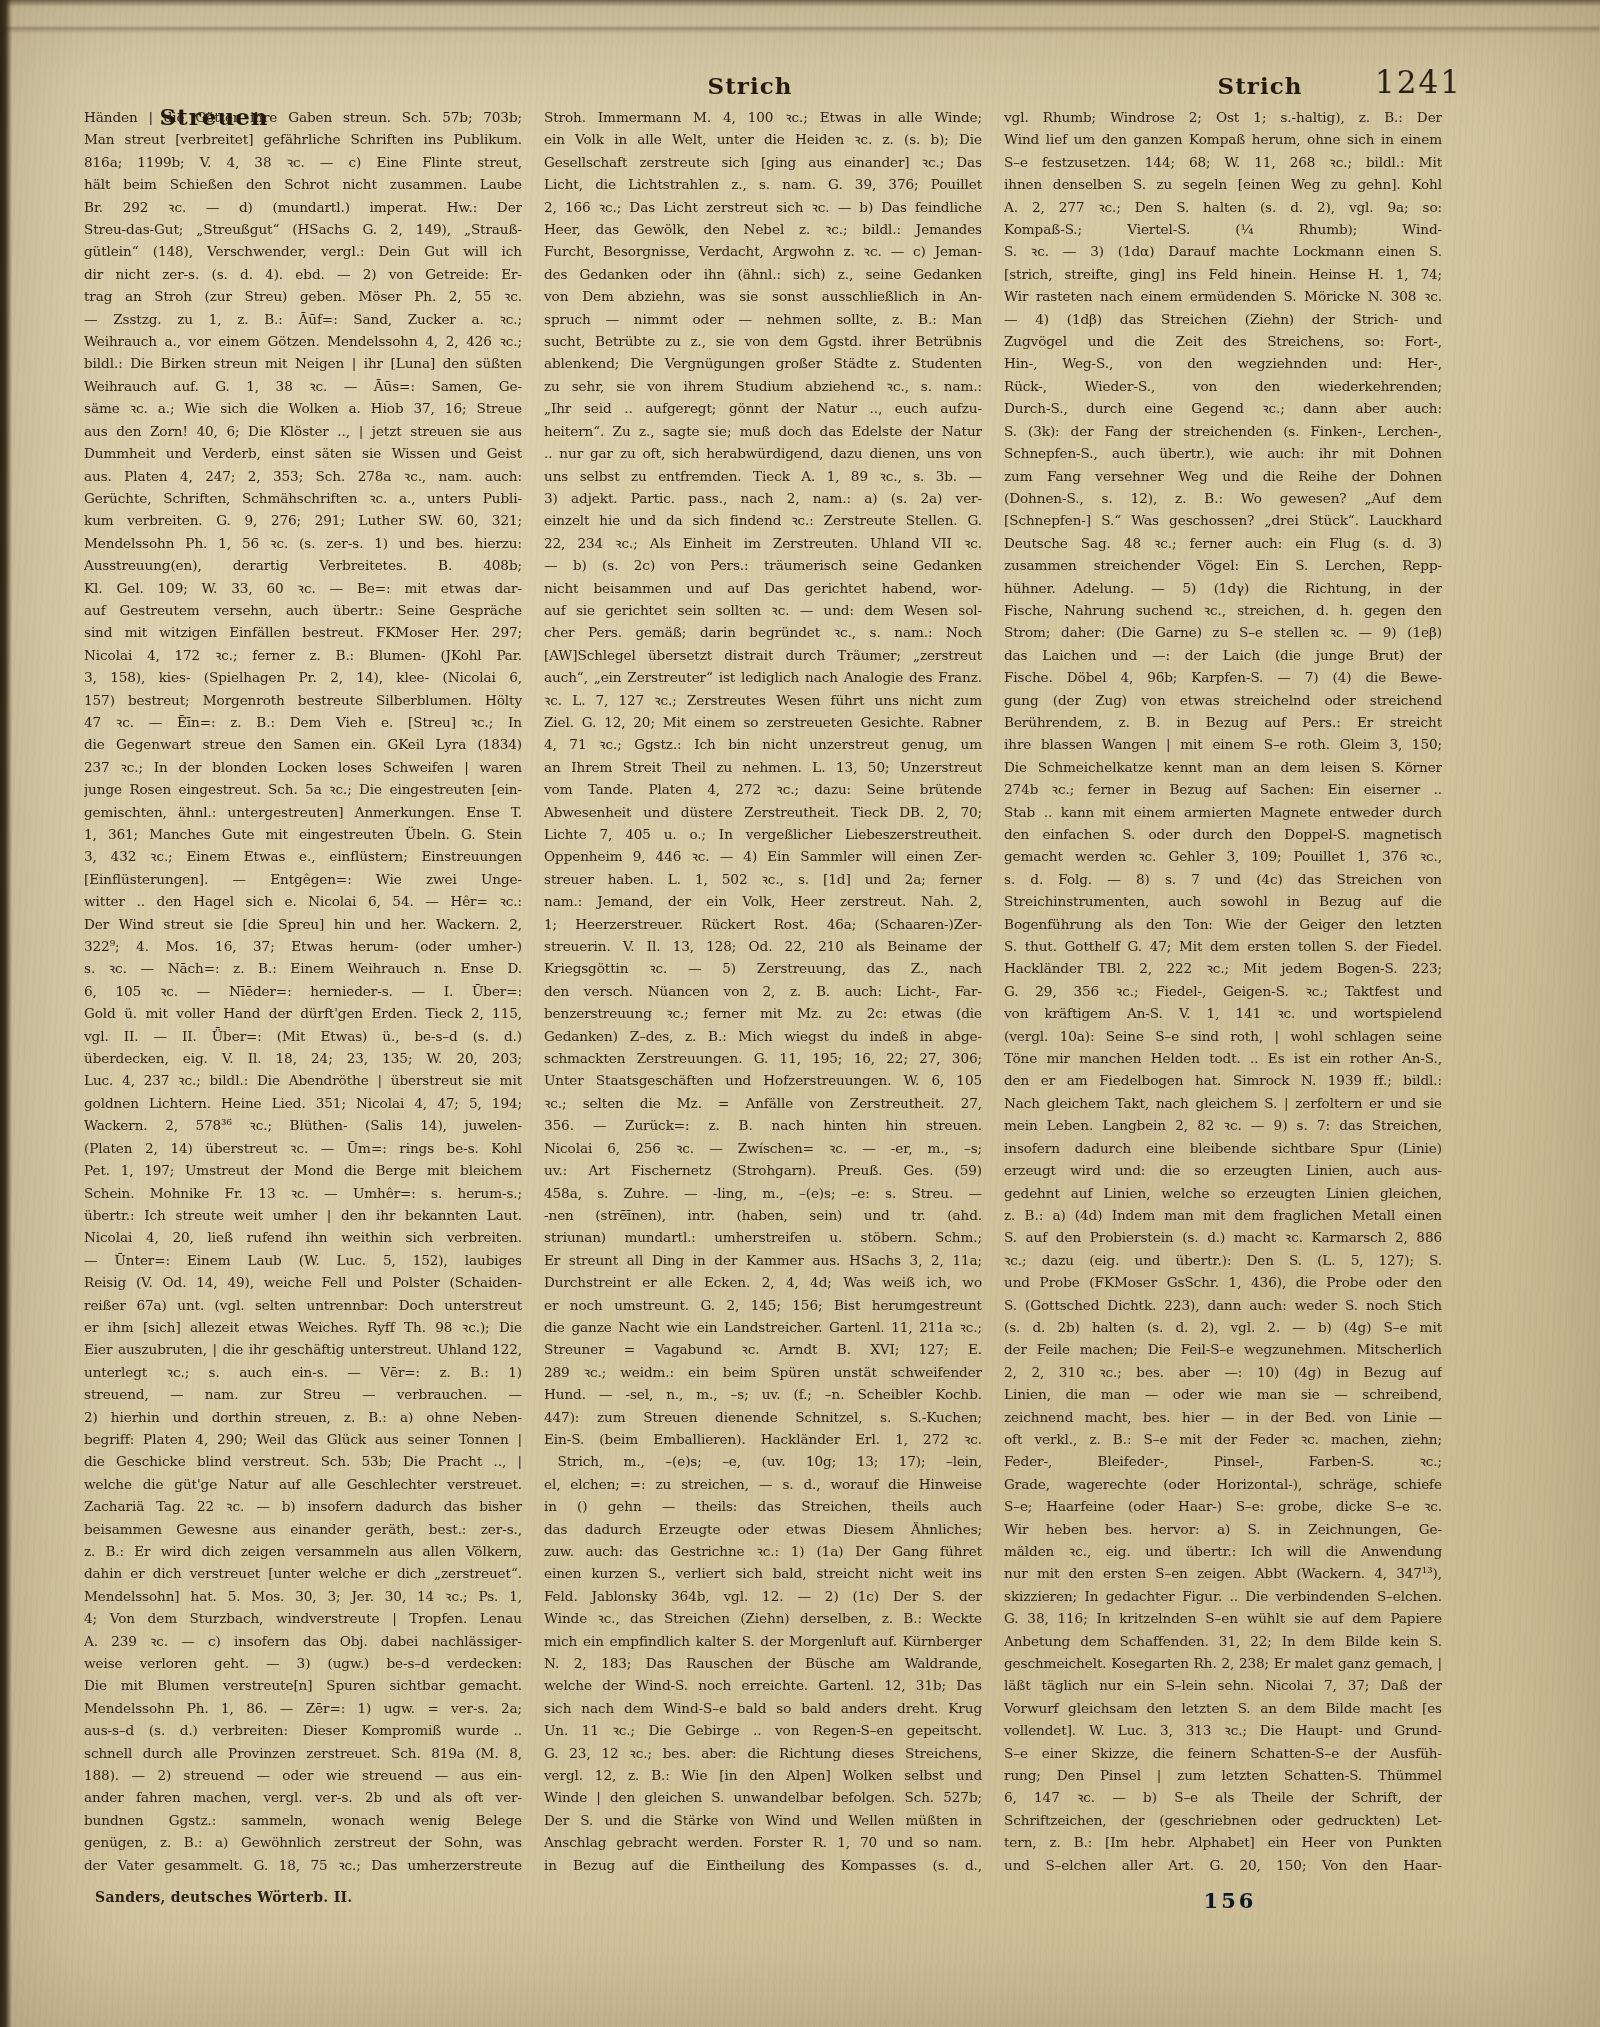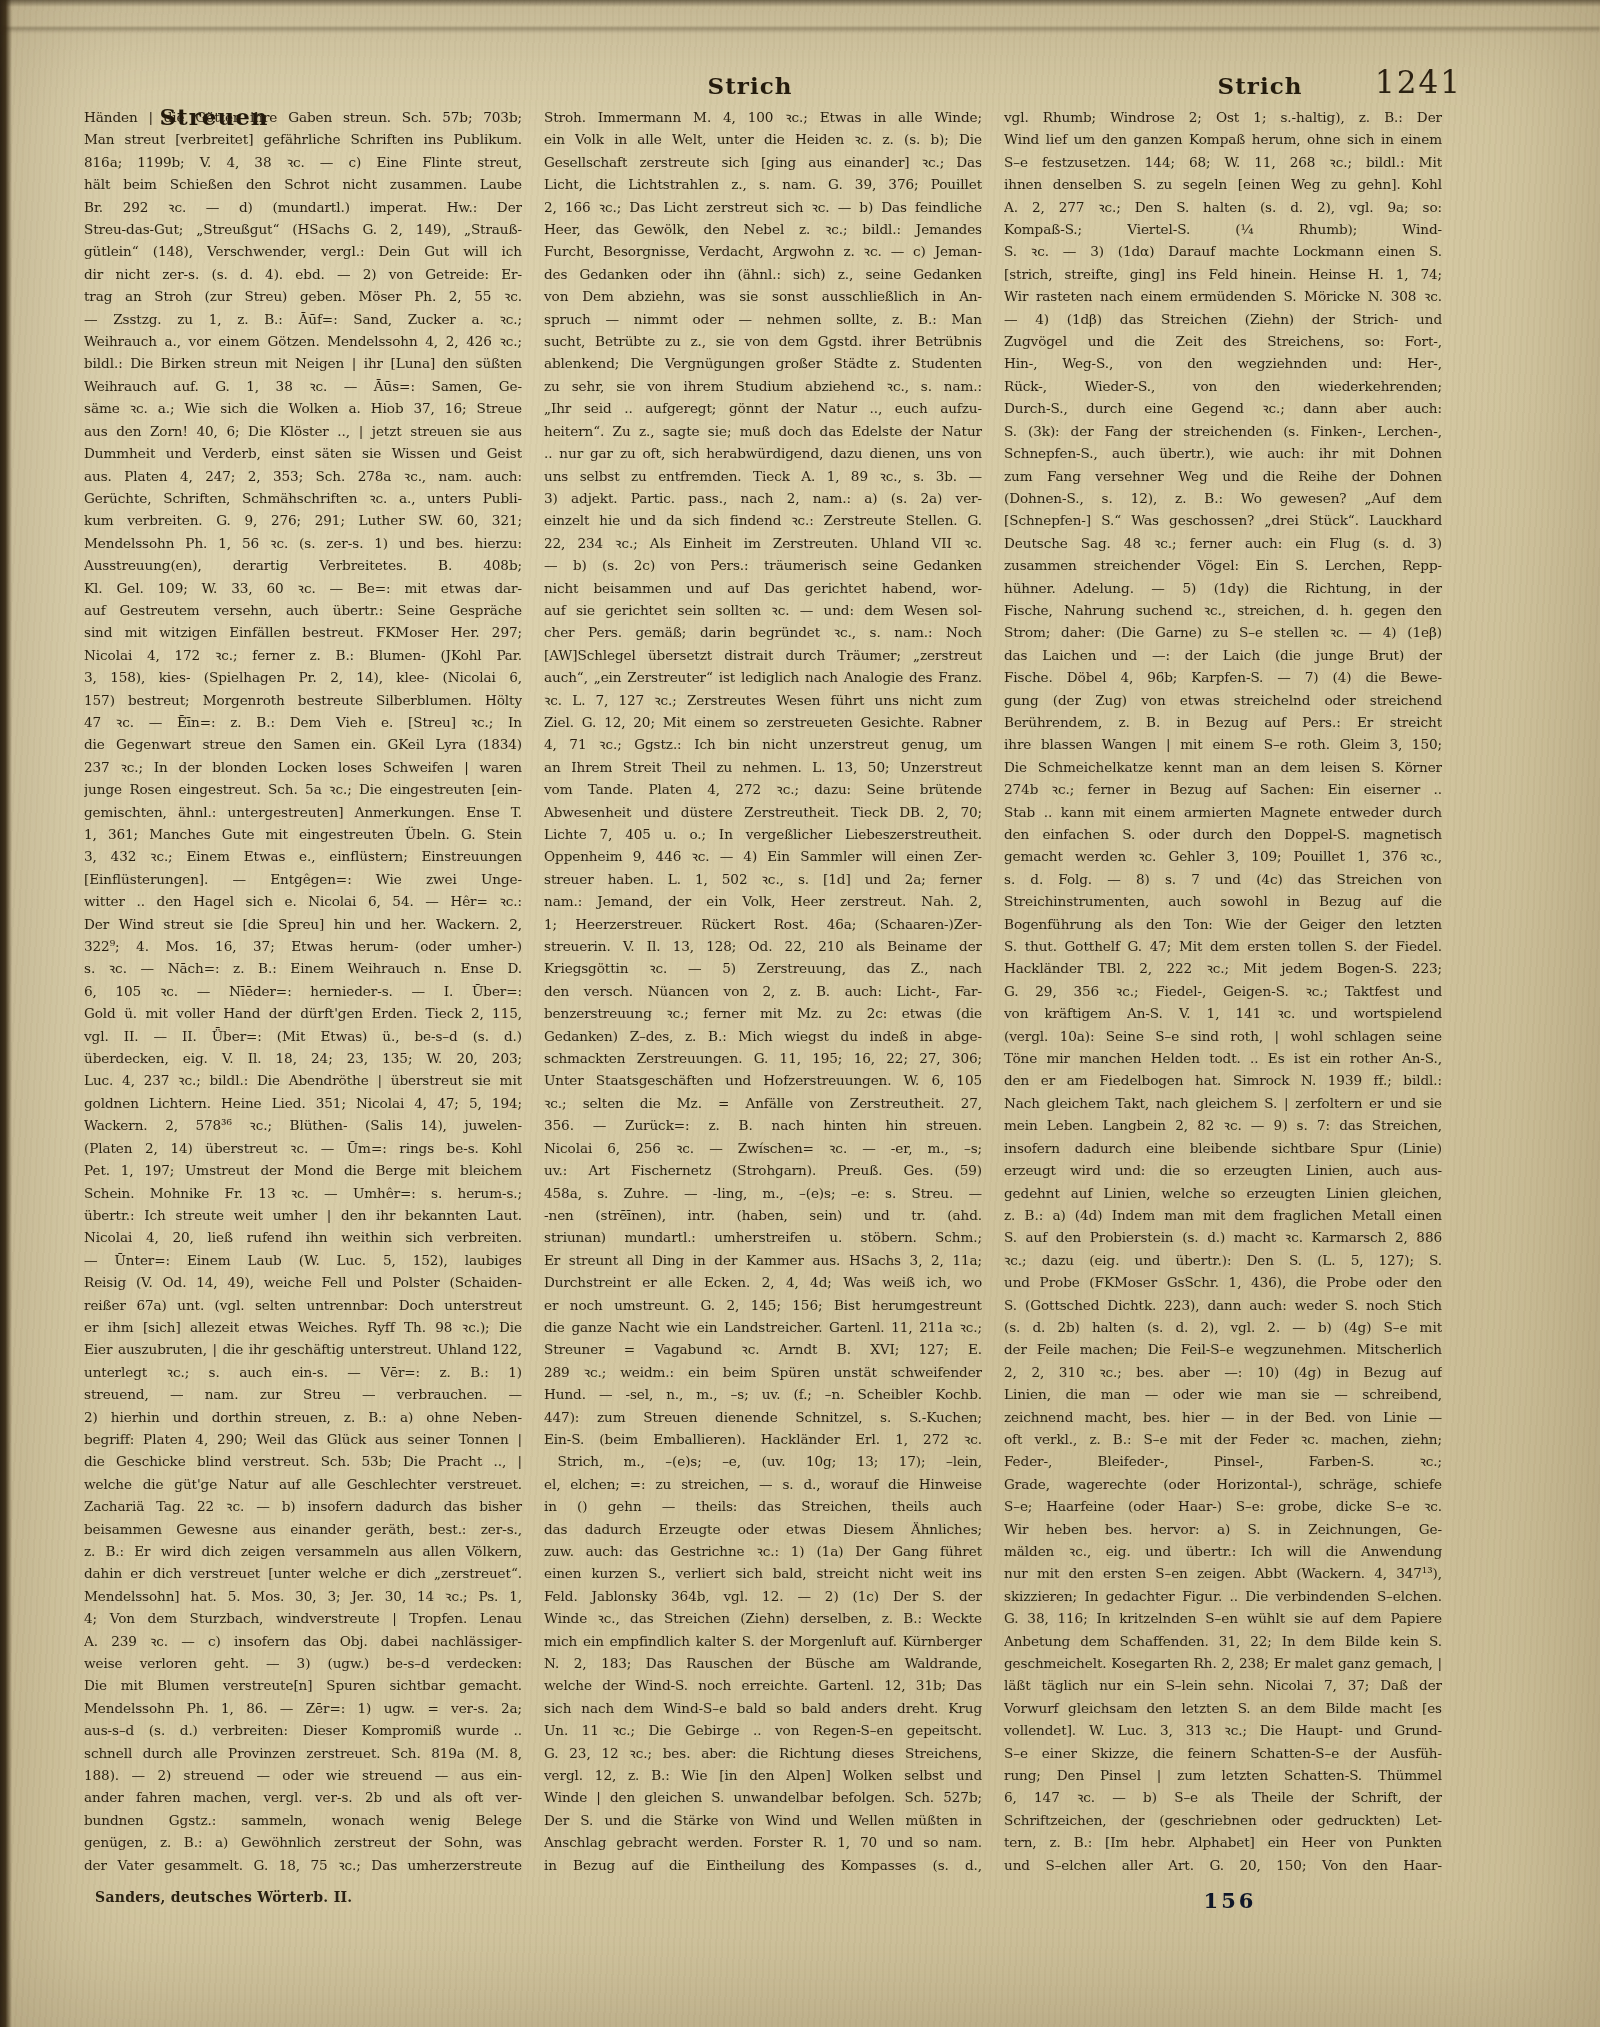--- a/index.html
+++ b/index.html
@@ -233,21 +233,21 @@
     <div class="line">Durch-S., durch eine Gegend ꝛc.; dann aber auch:</div>
     <div class="line">S. (3k): der Fang der streichenden (s. Finken-, Lerchen-,</div>
     <div class="line">Schnepfen-S., auch übertr.), wie auch: ihr mit Dohnen</div>
     <div class="line">zum Fang versehner Weg und die Reihe der Dohnen</div>
     <div class="line">(Dohnen-S., s. 12), z. B.: Wo gewesen? „Auf dem</div>
     <div class="line">[Schnepfen-] S.“ Was geschossen? „drei Stück“. Lauckhard</div>
     <div class="line">Deutsche Sag. 48 ꝛc.; ferner auch: ein Flug (s. d. 3)</div>
     <div class="line">zusammen streichender Vögel: Ein S. Lerchen, Repp-</div>
     <div class="line">hühner. Adelung. — 5) (1dγ) die Richtung, in der</div>
     <div class="line">Fische, Nahrung suchend ꝛc., streichen, d. h. gegen den</div>
-    <div class="line">Strom; daher: (Die Garne) zu S–e stellen ꝛc. — 4) (1eβ)</div>
+    <div class="line">Strom; daher: (Die Garne) zu S–e stellen ꝛc. — 9) (1eβ)</div>
     <div class="line">das Laichen und —: der Laich (die junge Brut) der</div>
     <div class="line">Fische. Döbel 4, 96b; Karpfen-S. — 7) (4) die Bewe-</div>
     <div class="line">gung (der Zug) von etwas streichelnd oder streichend</div>
     <div class="line">Berührendem, z. B. in Bezug auf Pers.: Er streicht</div>
     <div class="line">ihre blassen Wangen | mit einem S–e roth. Gleim 3, 150;</div>
     <div class="line">Die Schmeichelkatze kennt man an dem leisen S. Körner</div>
     <div class="line">274b ꝛc.; ferner in Bezug auf Sachen: Ein eiserner ..</div>
     <div class="line">Stab .. kann mit einem armierten Magnete entweder durch</div>
     <div class="line">den einfachen S. oder durch den Doppel-S. magnetisch</div>
     <div class="line">gemacht werden ꝛc. Gehler 3, 109; Pouillet 1, 376 ꝛc.,</div>

